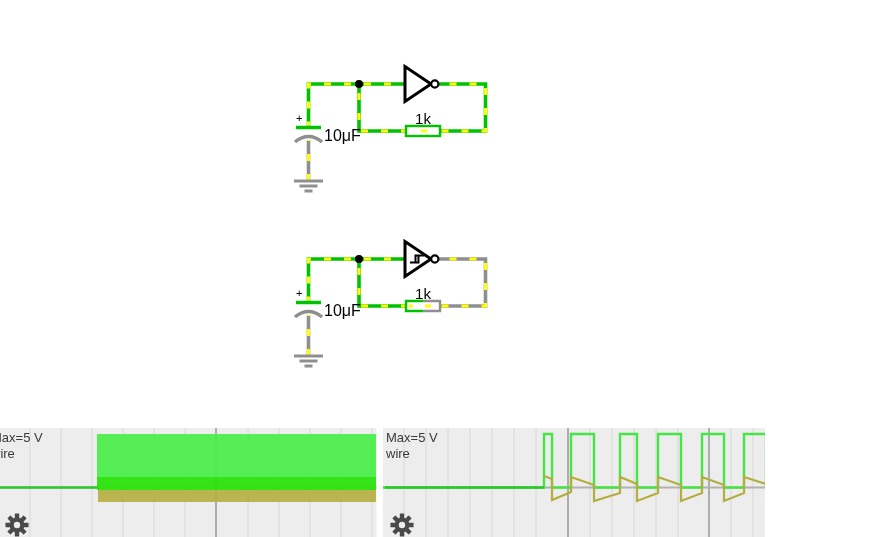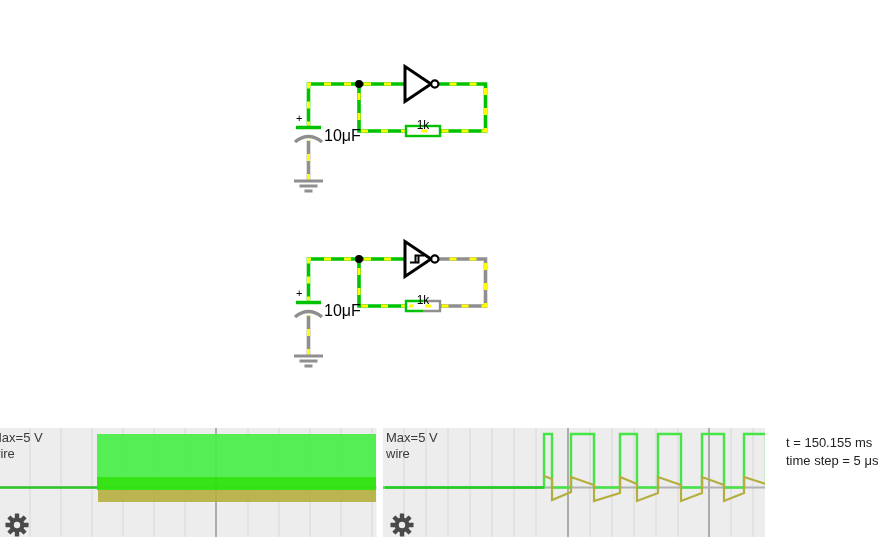--- a/index.html
+++ b/index.html
@@ -2,21 +2,21 @@
 <html><head>
 <meta charset="utf-8">
 <style>
   html,body{margin:0;padding:0;background:#fff;}
   .screen{position:relative;width:891px;height:537px;background:#fff;overflow:hidden;
           font-family:"Liberation Sans", sans-serif;}
   #scene{position:absolute;left:0;top:0;z-index:1;}
   .lbl{position:absolute;z-index:2;color:#000;white-space:nowrap;}
   .plus-lbl{font-size:11px;}
   .cap-lbl{font-size:16px;}
-  .res-lbl{font-size:12px;width:22px;text-align:center;margin-top:8px;}
+  .res-lbl{font-size:15px;width:22px;text-align:center;}
   .scope-label{position:absolute;z-index:2;font-size:13px;line-height:16px;color:#3a3a3a;}
   .status-text{position:absolute;z-index:2;font-size:13px;line-height:18px;color:#222;}
 </style>
 </head>
 <body>
 
 <div class="screen">
   <svg id="scene" width="891" height="537">
       <g>
         <path d="M308.5,125.5 L308.5,84 L405,84" stroke="#00c200" stroke-width="3.6" fill="none"></path>
@@ -158,17 +158,13 @@
 
   <div class="scope-label" style="left:-9px;top:430px;">
     <div>Max=5 V</div>
     <div>wire</div>
   </div>
   <div class="scope-label" style="left:386px;top:430px;">
     <div>Max=5 V</div>
     <div>wire</div>
   </div>
 
-  <div class="status-text" style="left:786px;top:434px;">
-    <div>t = 150.155 ms</div>
-    <div>time step = 5 μs</div>
-  </div>
 </div>
 
 </body></html>

